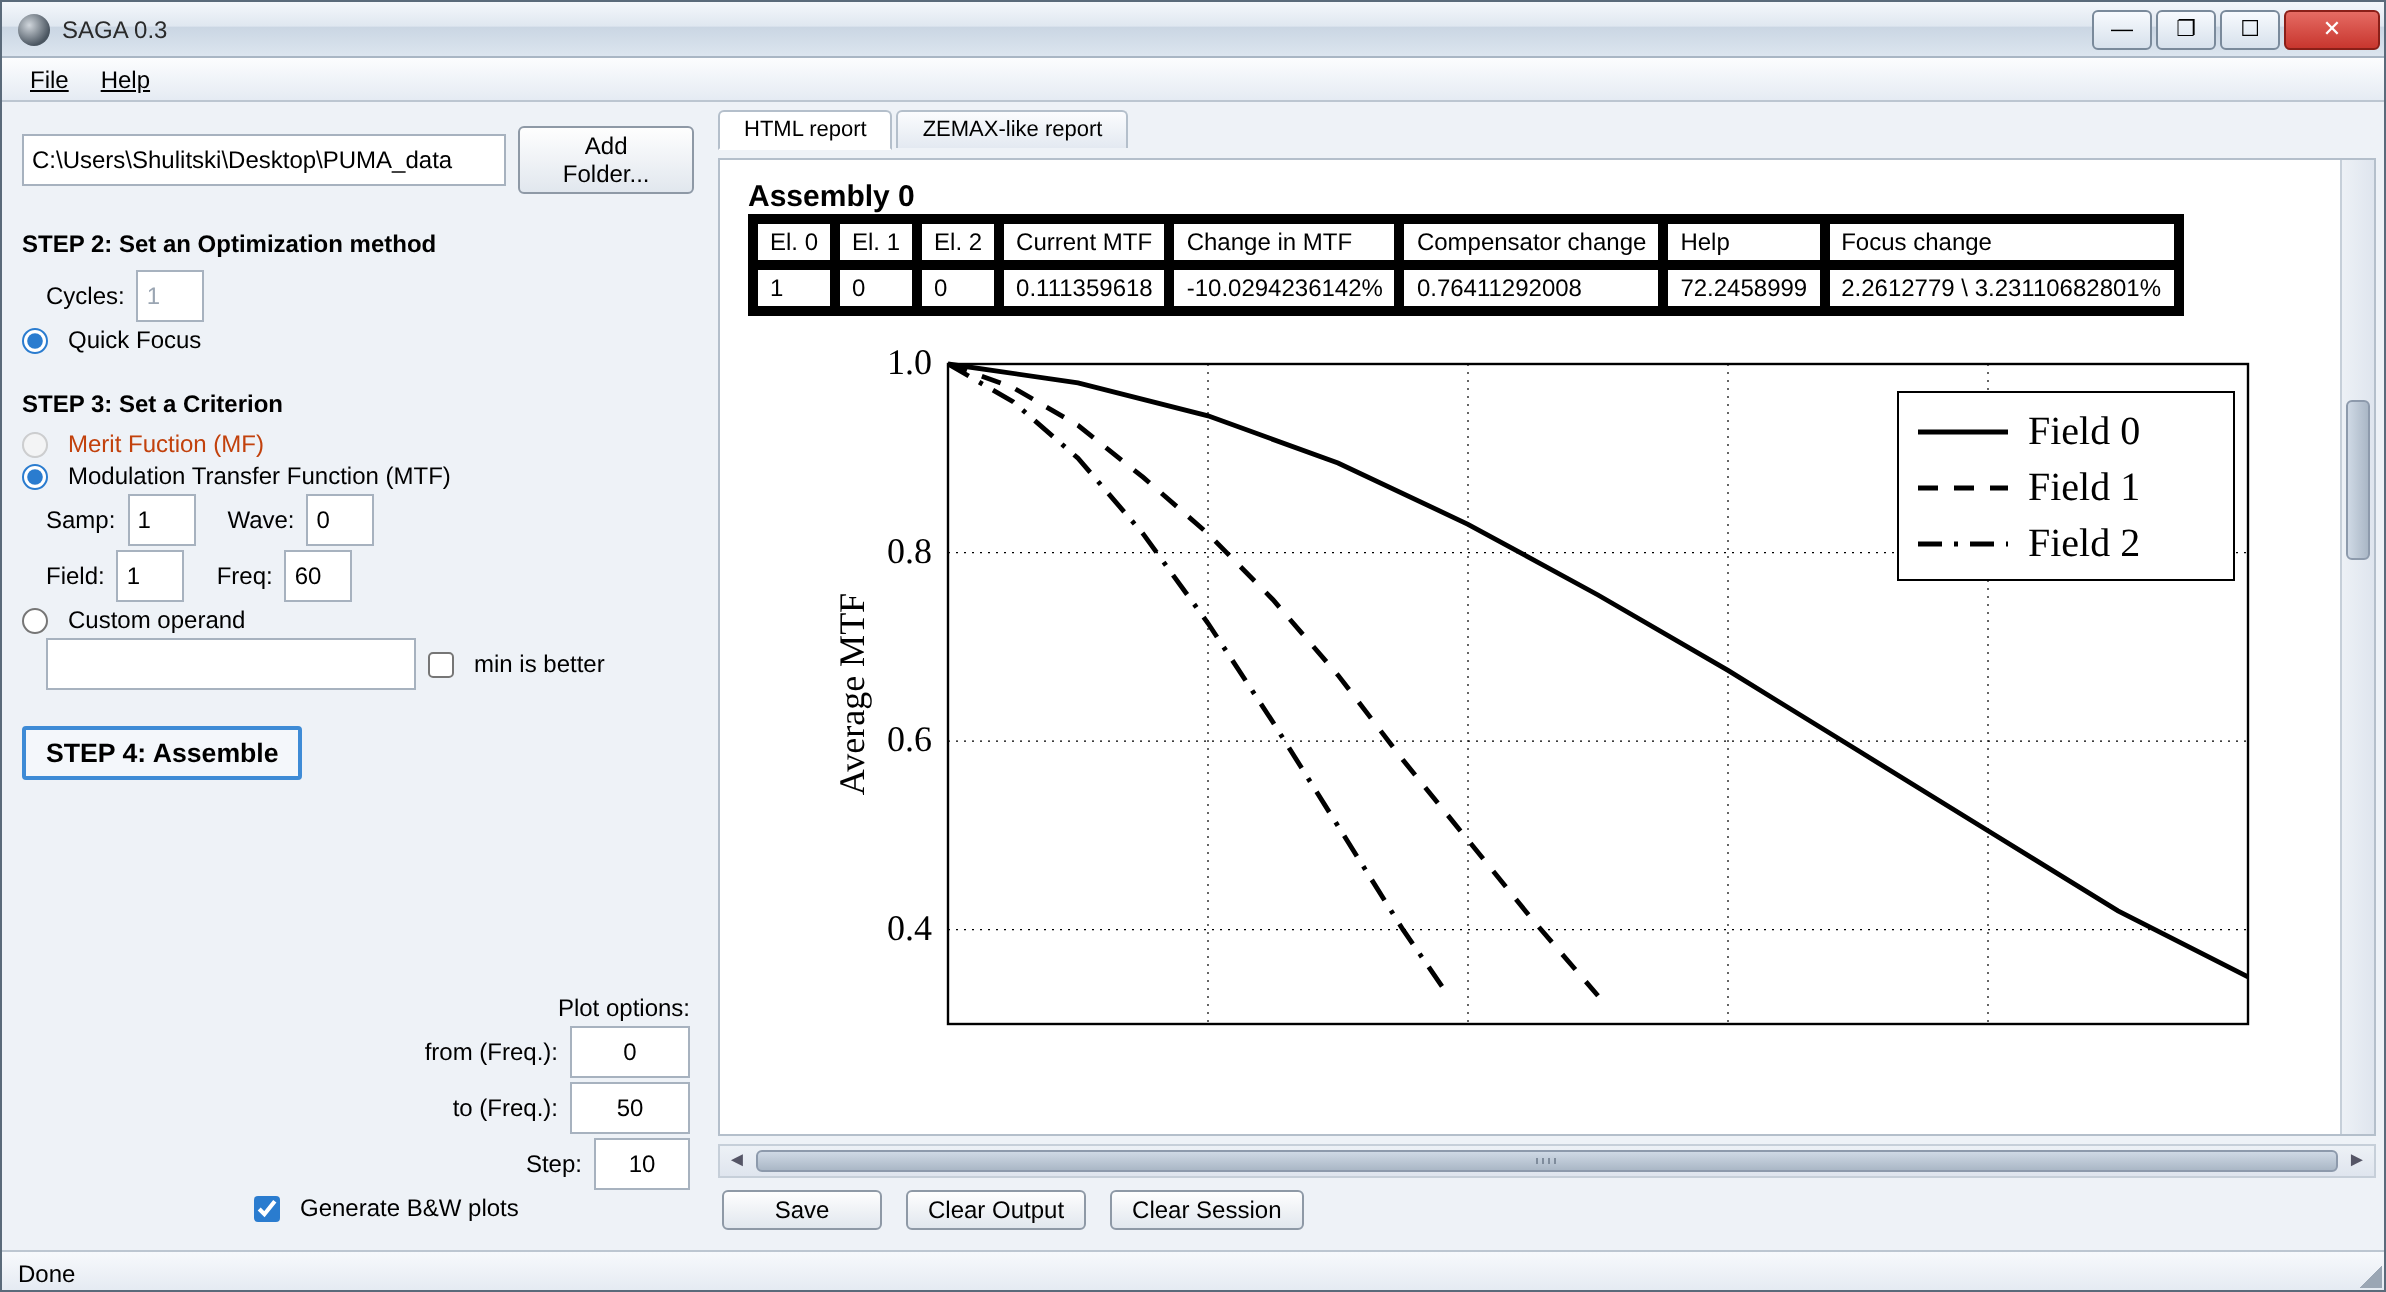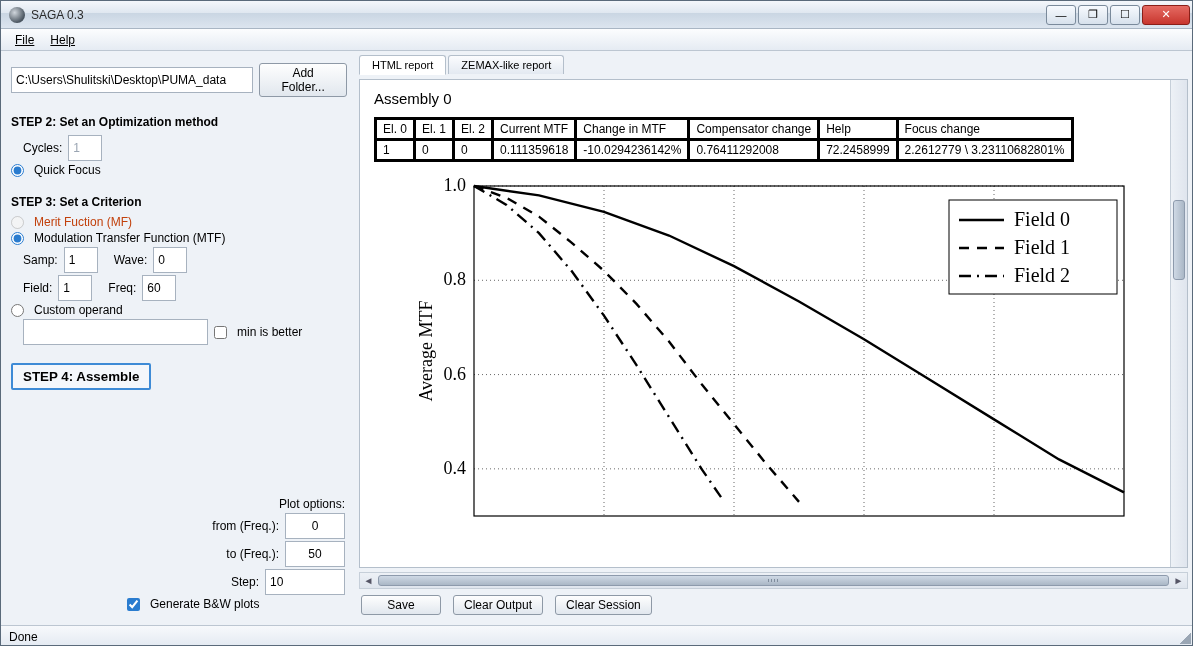--- a/index.html
+++ b/index.html
@@ -157,26 +157,26 @@
   .hscroll .la{left:0;} .hscroll .ra{right:0;}
   .hscroll .thumb {
     position:absolute; top:2px; bottom:2px; left:18px; right:18px;
     background: linear-gradient(to bottom,#cfd9e5,#aab7c6);
     border:1px solid #8d9aac; border-radius:3px;
   }
   .hscroll .grip {
     position:absolute; top:3px; bottom:3px; left:50%; width:12px; margin-left:-6px;
     background: repeating-linear-gradient(to right,#7f8c9c 0 1px, transparent 1px 3px);
   }
-  .report-title { font-weight: normal; font-size: 15px; margin-bottom: 10px; }
+  .report-title { font-weight: bold; font-size: 15px; }
   table.data {
     border-collapse: collapse; margin-bottom: 14px;
   }
   table.data th, table.data td {
-    border: 3px solid #000000;
+    border: 5px solid #000000;
     padding: 2px 6px;
     font-size: 12px;
     font-weight: normal;
     text-align: left;
     background: #fff;
   }
   .chart-wrap { padding-left: 40px; }
   .bottom-btns { display:flex; gap:12px; padding: 6px 2px; }
   .statusbar {
     height: 22px;
@@ -282,21 +282,21 @@
       <div class="row">
         <span class="lbl">from (Freq.):</span>
         <input type="text" class="textbox" style="width: 60px; text-align: center;" value="0">
       </div>
       <div class="row">
         <span class="lbl">to (Freq.):</span>
         <input type="text" class="textbox" style="width: 60px; text-align: center;" value="50">
       </div>
       <div class="row">
         <span class="lbl">Step:</span>
-        <input type="text" class="textbox" style="width: 80px; " value="10">
+        <input type="text" class="textbox" style="width: 48px; text-align: center;" value="10">
       </div>
       <div class="row" style="justify-content:flex-start;padding-left:60px;">
         <input type="checkbox" class="check" checked="" style="">
         <span>Generate B&amp;W plots</span>
       </div>
     </div>
   </div>
 
   <div class="right-panel">
     <div class="tabs">

